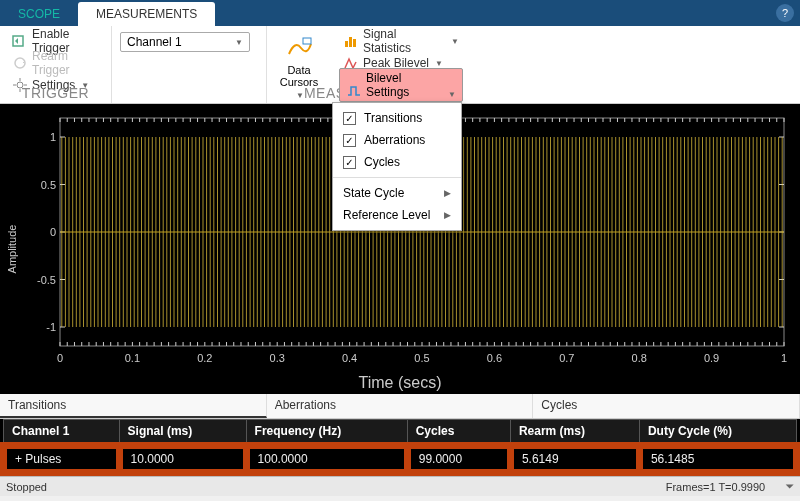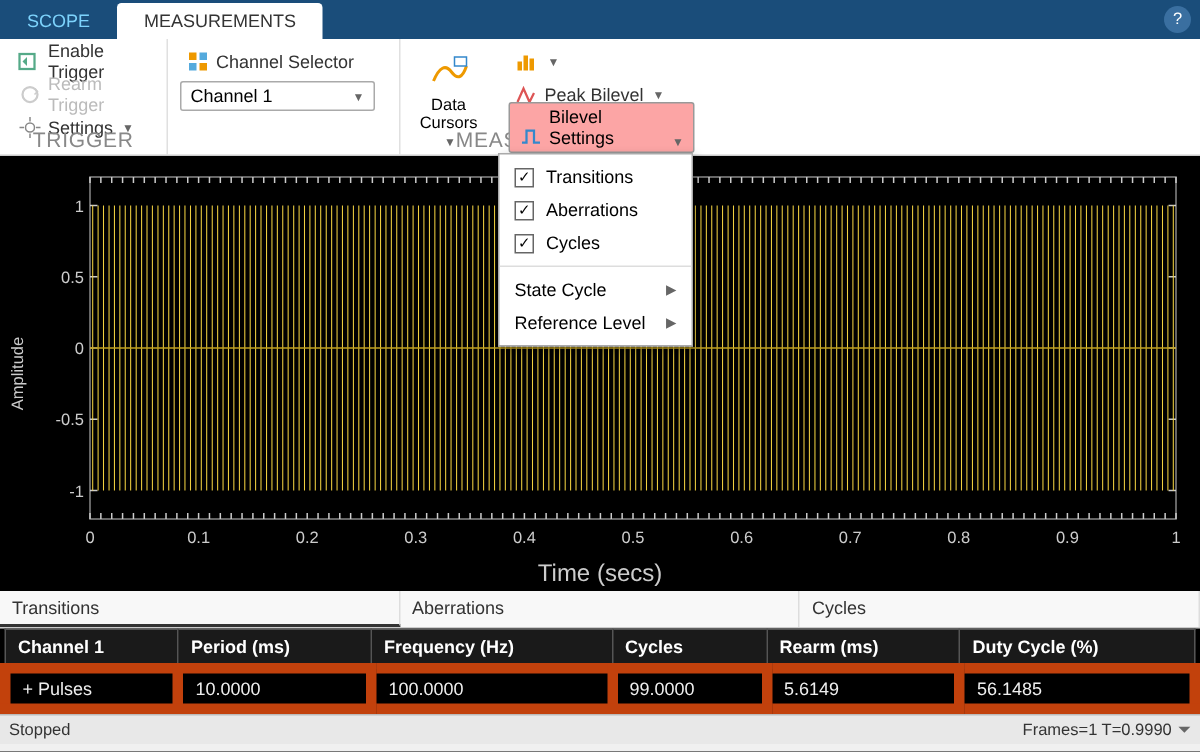--- a/index.html
+++ b/index.html
@@ -1,19 +1,19 @@
 <!DOCTYPE html>
 <html><head>
 <meta charset="utf-8">
 <style>
 * { margin: 0; padding: 0; box-sizing: border-box; }
 body { font-family: "Segoe UI", Arial, sans-serif; font-size: 12px; width: 800px; height: 501px; overflow: hidden; background: #f0f0f0; }
 
 .tabstrip { background: #1a4d7a; height: 26px; display: flex; align-items: flex-end; position: relative; }
-.tab { padding: 5px 18px 5px 18px; color: #7dd3fc; font-size: 12px; cursor: pointer; }
+.tab { padding: 5px 18px 5px 18px; color: #14b8a6; font-size: 12px; cursor: pointer; }
 .tab.active { background: #fff; color: #333; border-top-left-radius: 3px; border-top-right-radius: 3px; }
 .help-btn { position: absolute; right: 6px; top: 4px; width: 18px; height: 18px; background: #3a6fa0; color: #fff; border-radius: 50%; font-size: 11px; text-align: center; line-height: 18px; cursor: pointer; }
 
 .toolstrip { background: #fff; height: 78px; display: flex; border-bottom: 1px solid #ccc; }
 .tool-section { border-right: 1px solid #e0e0e0; padding: 4px 8px 0 8px; position: relative; display: flex; flex-direction: column; }
 .tool-section-label { position: absolute; bottom: 2px; left: 0; right: 0; text-align: center; font-size: 14px; color: #888; letter-spacing: 0.5px; }
 .tool-row { display: flex; align-items: center; gap: 4px; height: 22px; }
 .tool-item { display: flex; align-items: center; gap: 4px; padding: 2px 4px; color: #333; cursor: pointer; }
 .tool-item.disabled { color: #bbb; }
 .tool-ico { width: 16px; height: 16px; display: inline-flex; align-items: center; justify-content: center; }
@@ -44,21 +44,21 @@
 .results { background: #fff; }
 .results-tabs { display: flex; border-bottom: 1px solid #ccc; background: #f8f8f8; }
 .results-tab { flex: 1; padding: 4px 8px; font-size: 12px; color: #333; border-right: 1px solid #ddd; }
 .results-tab.sel { border-bottom: 2px solid #333; }
 
 table.results-table { width: 100%; border-collapse: collapse; background: #000; color: #eee; font-size: 12px; }
 table.results-table th { background: #1a1a1a; color: #fff; text-align: left; padding: 4px 8px; border: 1px solid #555; font-weight: bold; }
 table.results-table td { padding: 3px 8px; border: 7px solid #c2410c; }
 
 .statusbar { background: #e8e8e8; border-top: 1px solid #bbb; height: 20px; display: flex; align-items: center; padding: 0 6px; font-size: 11px; color: #333; }
-.status-right { margin-left: auto; display: flex; align-items: center; gap: 4px; }
+.status-right { margin-left: auto; display: flex; align-items: center; gap: 20px; }
 </style>
 </head>
 <body>
 
 <div class="tabstrip">
   <div class="tab">SCOPE</div>
   <div class="tab active">MEASUREMENTS</div>
   <div class="help-btn">?</div>
 </div>
 
@@ -101,33 +101,20 @@
             </svg>
         </span>
         <span>Settings</span>
         <span class="dd-arrow">▼</span>
       </div>
     </div>
     <div class="tool-section-label">TRIGGER</div>
   </div>
 
   <div class="tool-section" style="width:155px">
-    <div class="tool-row">
-      <div class="tool-item">
-        <span class="tool-ico">
-          <svg width="16" height="16">
-              <rect x="2" y="2" width="5" height="5" fill="#e90"></rect>
-              <rect x="9" y="2" width="5" height="5" fill="#5ad"></rect>
-              <rect x="2" y="9" width="5" height="5" fill="#5ad"></rect>
-              <rect x="9" y="9" width="5" height="5" fill="#e90"></rect>
-            </svg>
-        </span>
-        <span>Channel Selector</span>
-      </div>
-    </div>
     <div class="channel-select">
       <span>Channel 1</span>
       <span class="dd-arrow">▼</span>
     </div>
     <div class="tool-section-label" style="left:auto;right:-200px;width:200px">MEASUREMENTS</div>
   </div>
 
   <div class="tool-section" style="border-right:none;width:64px">
     <div class="big-tool">
       <span class="big-ico">
@@ -143,20 +130,21 @@
   <div class="tool-section" style="border-right:none;width:140px">
     <div class="tool-row">
       <div class="tool-item">
         <span class="tool-ico">
           <svg width="16" height="16">
               <rect x="2" y="8" width="3" height="6" fill="#e90"></rect>
               <rect x="6" y="4" width="3" height="10" fill="#e90"></rect>
               <rect x="10" y="6" width="3" height="8" fill="#e90"></rect>
             </svg>
         </span>
+        <span>Signal Statistics</span>
         <span class="dd-arrow">▼</span>
       </div>
     </div>
     <div class="tool-row">
       <div class="tool-item">
         <span class="tool-ico">
           <svg width="16" height="16">
               <path d="M2 13 L6 4 L10 13 L13 7" fill="none" stroke="#d55" stroke-width="1.5"></path>
             </svg>
         </span>
@@ -444,21 +432,21 @@
 <div class="results">
   <div class="results-tabs">
     <div class="results-tab sel">Transitions</div>
     <div class="results-tab">Aberrations</div>
     <div class="results-tab">Cycles</div>
   </div>
   <table class="results-table">
     <thead>
         <tr>
       <th>Channel 1</th>
-      <th>Period (ms)</th>
+      <th>Signal (ms)</th>
       <th>Frequency (Hz)</th>
       <th>Cycles</th>
       <th>Rearm (ms)</th>
       <th>Duty Cycle (%)</th>
     </tr>
       </thead>
     <tbody>
       <tr>
         <td>+ Pulses</td>
         <td>10.0000</td>

